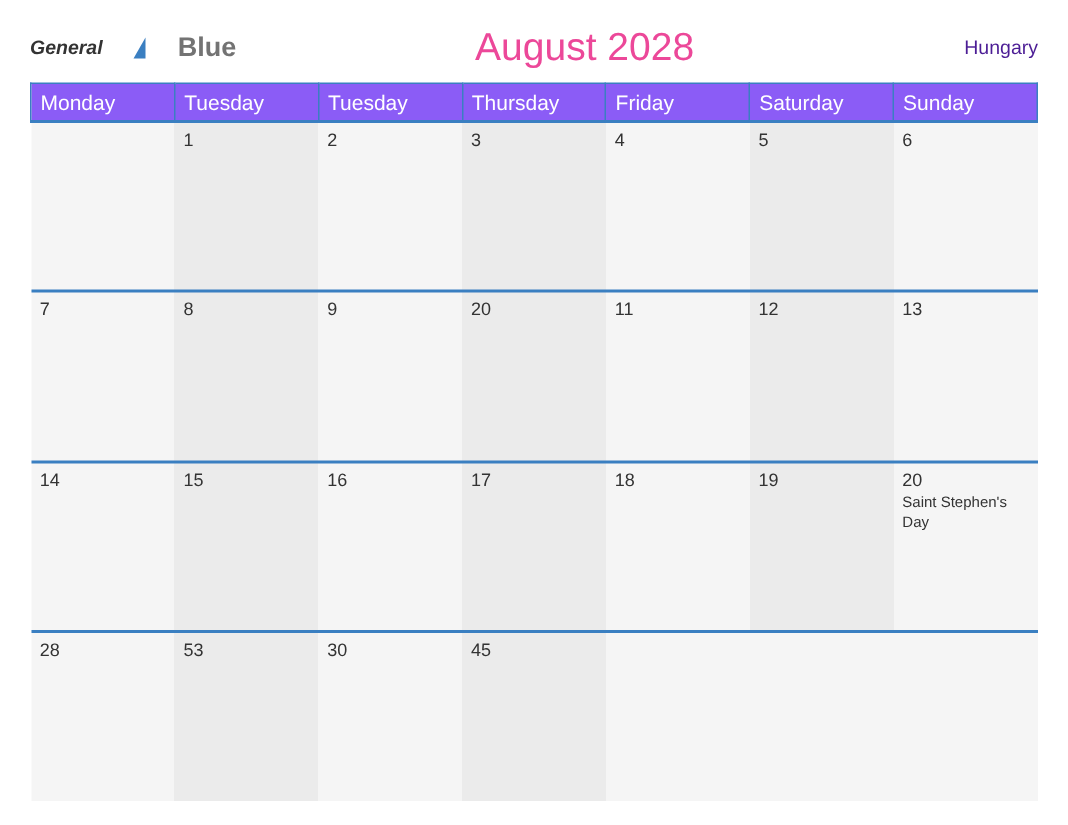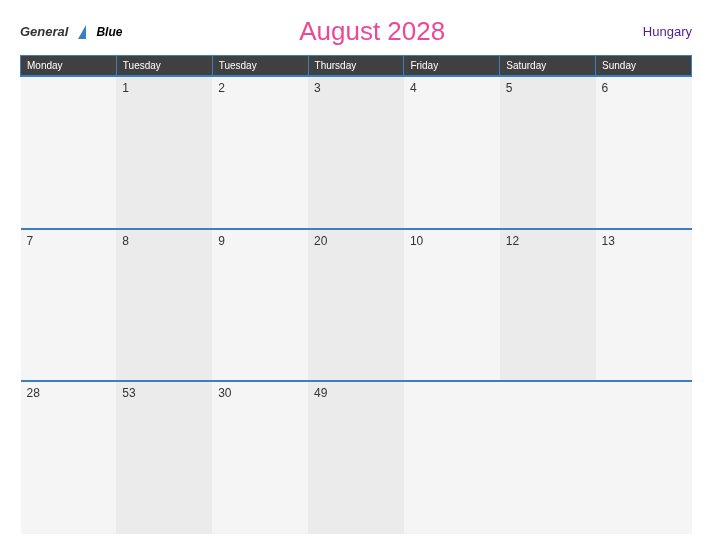--- a/index.html
+++ b/index.html
@@ -21,33 +21,32 @@
     
     .header {
       display: flex;
       align-items: center;
       justify-content: space-between;
       margin-bottom: 8px;
     }
     .logo {
       display: flex;
       align-items: center;
-      gap: 8px;
+      gap: 19px;
     }
     .logo-text-general {
       font-size: 13px;
       font-weight: bold;
       color: #333;
       font-style: italic;
     }
     .logo-text-blue {
-      font-size: 12px;
+      font-size: 18px;
       font-weight: bold;
-      color: #000000;
-      font-style: italic;
+      color: #737373;
     }
     .logo-triangle {
       width: 0;
       height: 0;
       border-left: 8px solid transparent;
       border-bottom: 14px solid #3a7fc1;
       margin-left: 2px;
       margin-right: 2px;
     }
     .calendar-title {
@@ -63,23 +62,23 @@
       text-align: right;
       min-width: 70px;
     }
     
     .calendar-table {
       width: 100%;
       border-collapse: collapse;
       flex: 1;
     }
     .calendar-table thead tr th {
-      background-color: #404040;
+      background-color: #8b5cf6;
       color: #fff;
-      font-size: 10px;
+      font-size: 14px;
       font-weight: normal;
       text-align: left;
       padding: 4px 6px;
       border: 1px solid #3a7fc1;
     }
     .calendar-table tbody tr {
       border-top: 2px solid #3a7fc1;
     }
     .calendar-table tbody tr td {
       vertical-align: top;
@@ -167,41 +166,65 @@
           <td>
             <span class="day-number">8</span>
           </td>
           <td>
             <span class="day-number">9</span>
           </td>
           <td>
             <span class="day-number">20</span>
           </td>
           <td>
-            <span class="day-number">10</span>
+            <span class="day-number">11</span>
           </td>
           <td>
             <span class="day-number">12</span>
           </td>
           <td>
             <span class="day-number">13</span>
           </td>
         </tr>
         <tr>
           <td>
+            <span class="day-number">14</span>
+          </td>
+          <td>
+            <span class="day-number">15</span>
+          </td>
+          <td>
+            <span class="day-number">16</span>
+          </td>
+          <td>
+            <span class="day-number">17</span>
+          </td>
+          <td>
+            <span class="day-number">18</span>
+          </td>
+          <td>
+            <span class="day-number">19</span>
+          </td>
+          <td>
+            <span class="day-number">20</span>
+            <span class="holiday-name">Saint Stephen's Day</span>
+          </td>
+        </tr>
+        <tr>
+          <td>
             <span class="day-number">28</span>
           </td>
           <td>
             <span class="day-number">53</span>
           </td>
           <td>
             <span class="day-number">30</span>
           </td>
           <td>
-            <span class="day-number">49</span>
+            <span class="day-number">45</span>
           </td>
           <td class="empty"></td>
           <td class="empty"></td>
           <td class="empty"></td>
         </tr>
       </tbody>
   </table>
 </div>
 
 </body></html>

